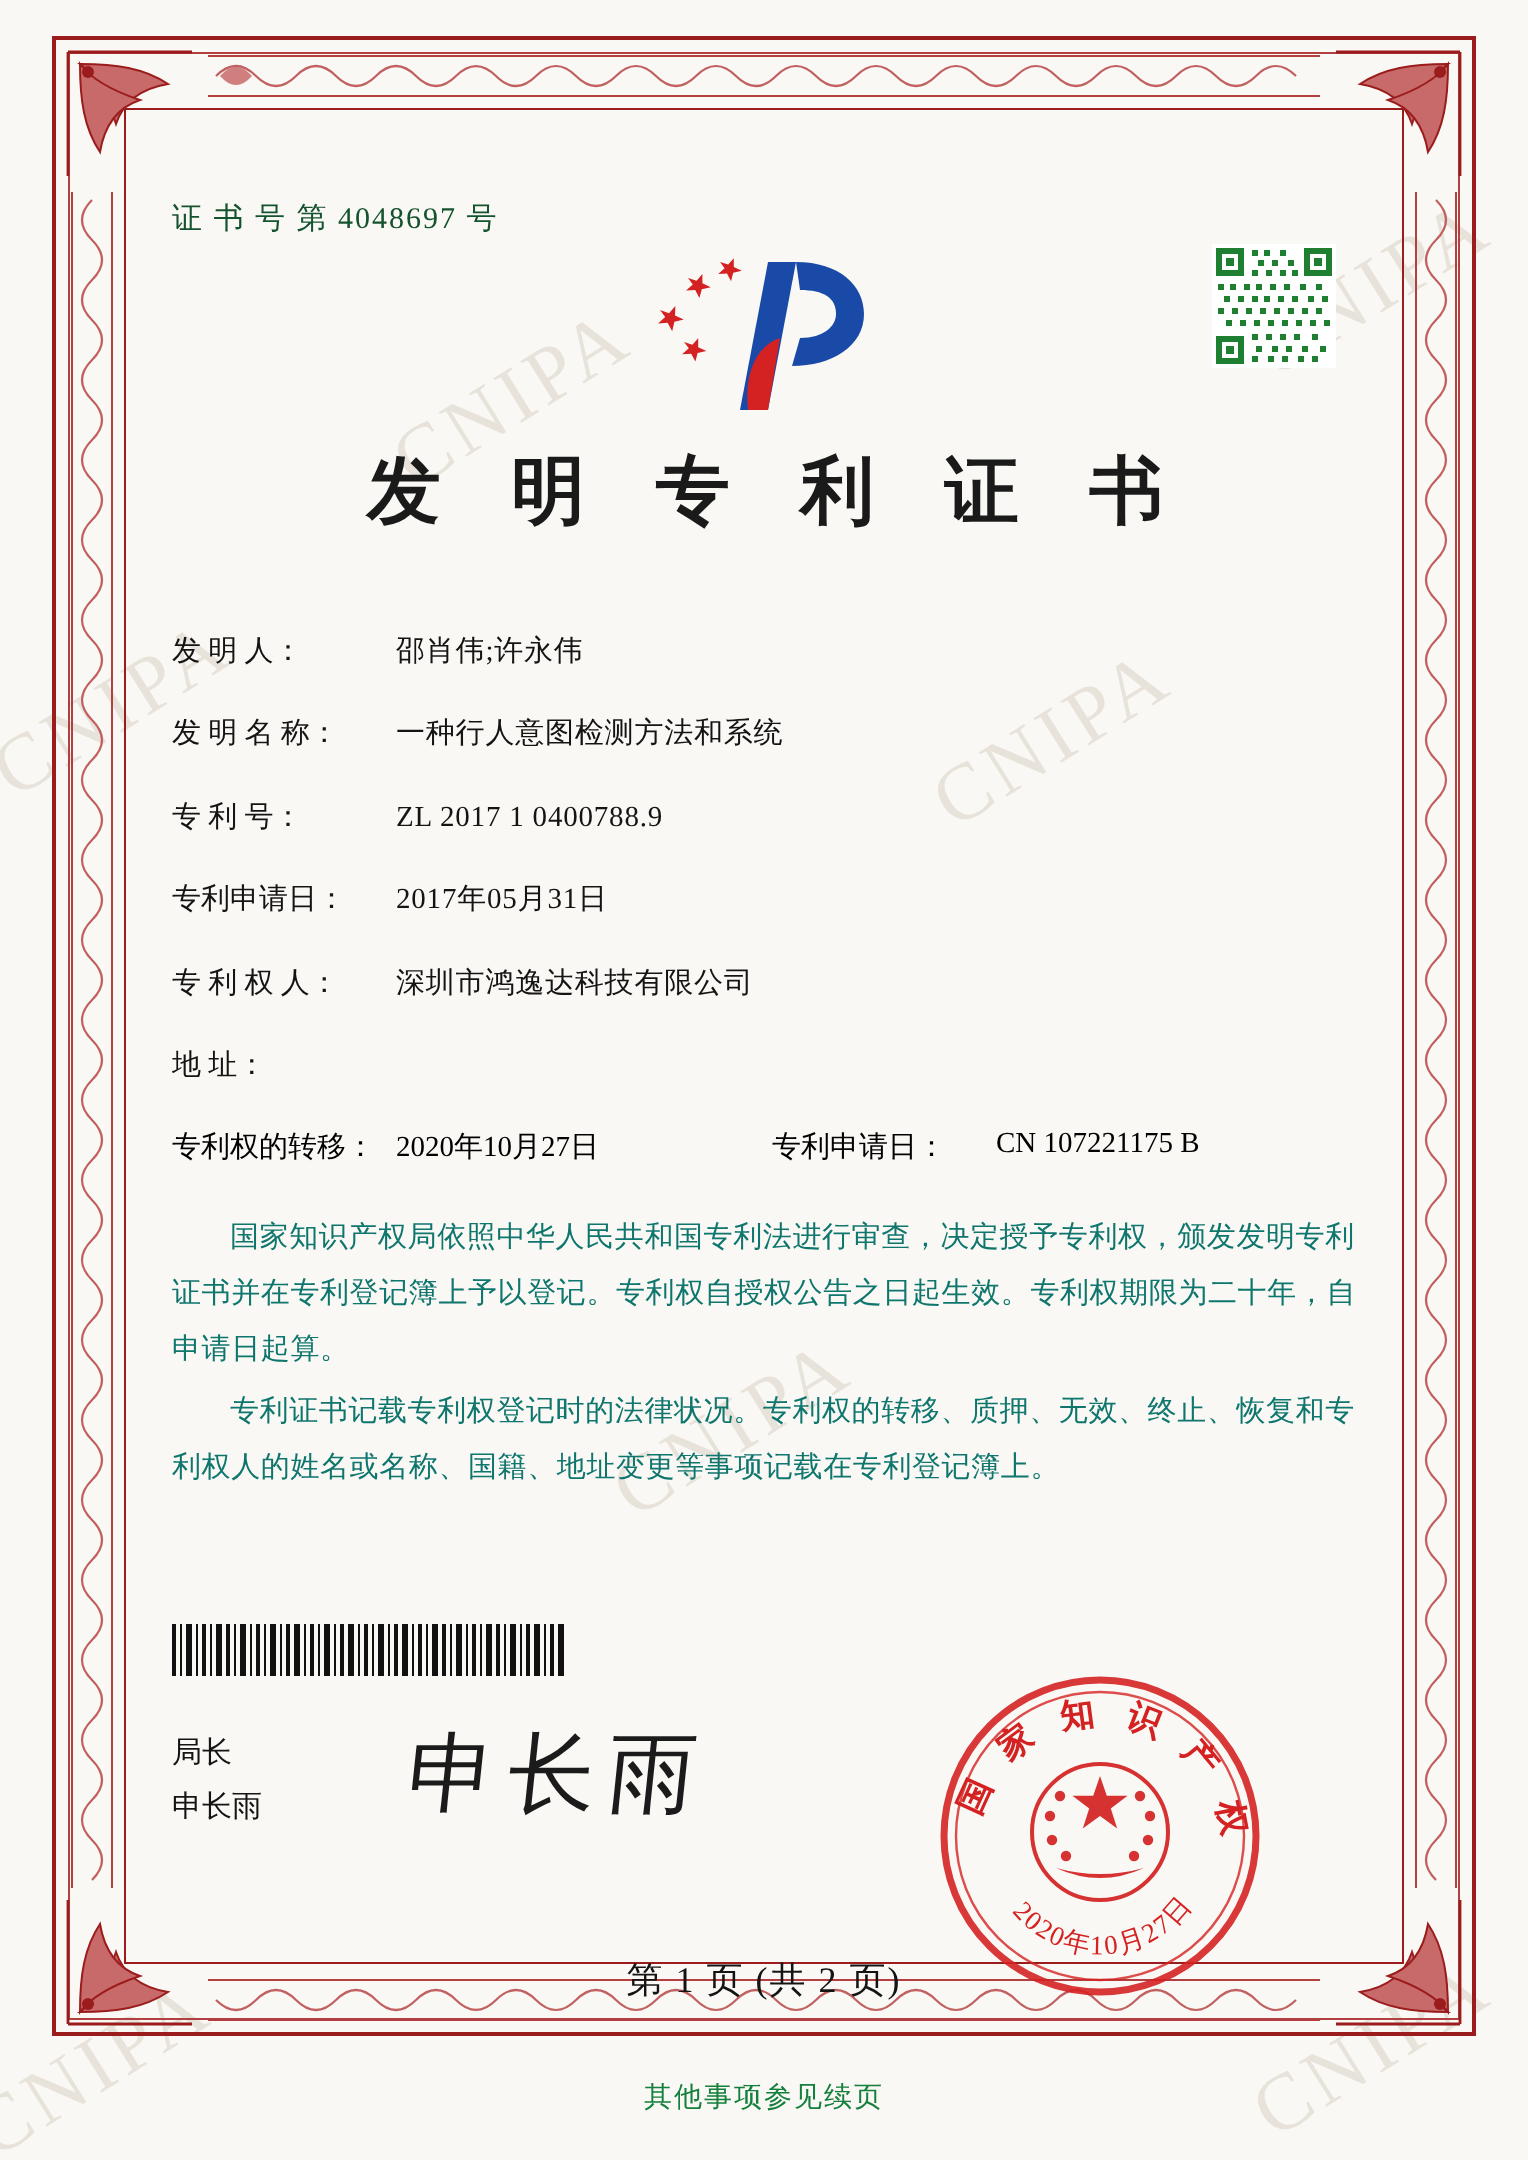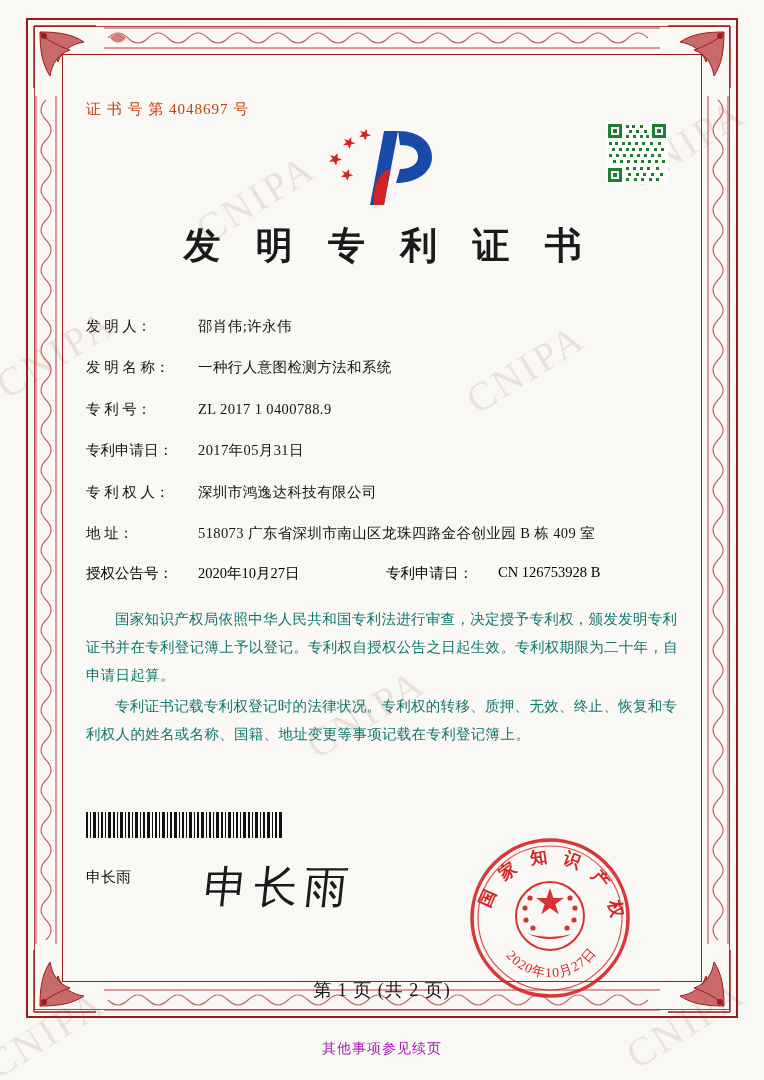--- a/index.html
+++ b/index.html
@@ -81,21 +81,21 @@
   .edge-right { left: 700px; top: 96px; width: 36px; height: 848px; transform: scaleX(-1); }
 
   .content {
     position: absolute;
     left: 86px; top: 100px;
     width: 592px;
   }
 
   .cert-no {
     font-size: 15px;
-    color: #c2410c;
+    color: #14532d;
     letter-spacing: 1px;
     margin-bottom: 4px;
   }
 
   .qr {
     position: absolute;
     right: 10px; top: 22px;
     width: 62px; height: 62px;
   }
 
@@ -195,21 +195,21 @@
     color: #141414;
     letter-spacing: 1px;
   }
 
   .footnote {
     position: absolute;
     left: 0; right: 0;
     bottom: 22px;
     text-align: center;
     font-size: 14px;
-    color: #a21caf;
+    color: #15803d;
     letter-spacing: 1px;
   }
 </style>
 </head>
 <body>
 
 <div class="page">
 
   <div class="wm wm1">CNIPA</div>
   <div class="wm wm2">CNIPA</div>
@@ -422,31 +422,30 @@
     <div class="field">
       <div class="f-label">专利申请日：</div>
       <div class="f-value">2017年05月31日</div>
     </div>
     <div class="field">
       <div class="f-label">专 利 权 人：</div>
       <div class="f-value">深圳市鸿逸达科技有限公司</div>
     </div>
     <div class="field">
       <div class="f-label">地 址：</div>
-      <div class="f-value">518073 广东省深圳市南山区龙珠四路金谷创业园 B 栋 409 室</div>
     </div>
 
     <div class="row2">
       <div class="half">
-        <div class="lab">授权公告号：</div>
+        <div class="lab">专利权的转移：</div>
         <div>2020年10月27日</div>
       </div>
       <div class="half">
         <div class="lab">专利申请日：</div>
-        <div>CN 126753928 B</div>
+        <div>CN 107221175 B</div>
       </div>
     </div>
 
     <div class="paras">
       <p class="para">国家知识产权局依照中华人民共和国专利法进行审查，决定授予专利权，颁发发明专利证书并在专利登记簿上予以登记。专利权自授权公告之日起生效。专利权期限为二十年，自申请日起算。</p>
       <p class="para">专利证书记载专利权登记时的法律状况。专利权的转移、质押、无效、终止、恢复和专利权人的姓名或名称、国籍、地址变更等事项记载在专利登记簿上。</p>
     </div>
 
     <div class="barcode">
       <svg width="196" height="26" viewBox="0 0 196 26">
@@ -500,20 +499,21 @@
           <rect x="177" y="0" width="2" height="26"></rect>
             <rect x="181" y="0" width="3" height="26"></rect>
           <rect x="186" y="0" width="1" height="26"></rect>
             <rect x="189" y="0" width="2" height="26"></rect>
           <rect x="193" y="0" width="3" height="26"></rect>
         </g>
       </svg>
     </div>
 
     <div class="sign-block">
+      <div class="sign-label">局长</div>
       <div class="sign-label">申长雨</div>
       <div class="signature">申长雨</div>
 
       <div class="seal">
         <svg width="164" height="164" viewBox="0 0 164 164">
           <circle cx="82" cy="82" r="78" fill="none" stroke="#d42222" stroke-width="3.5" opacity="0.9"></circle>
           <circle cx="82" cy="82" r="72" fill="none" stroke="#d42222" stroke-width="1.2" opacity="0.8"></circle>
 
           <g opacity="0.92">
             <circle cx="82" cy="80" r="34" fill="none" stroke="#d42222" stroke-width="2"></circle>

